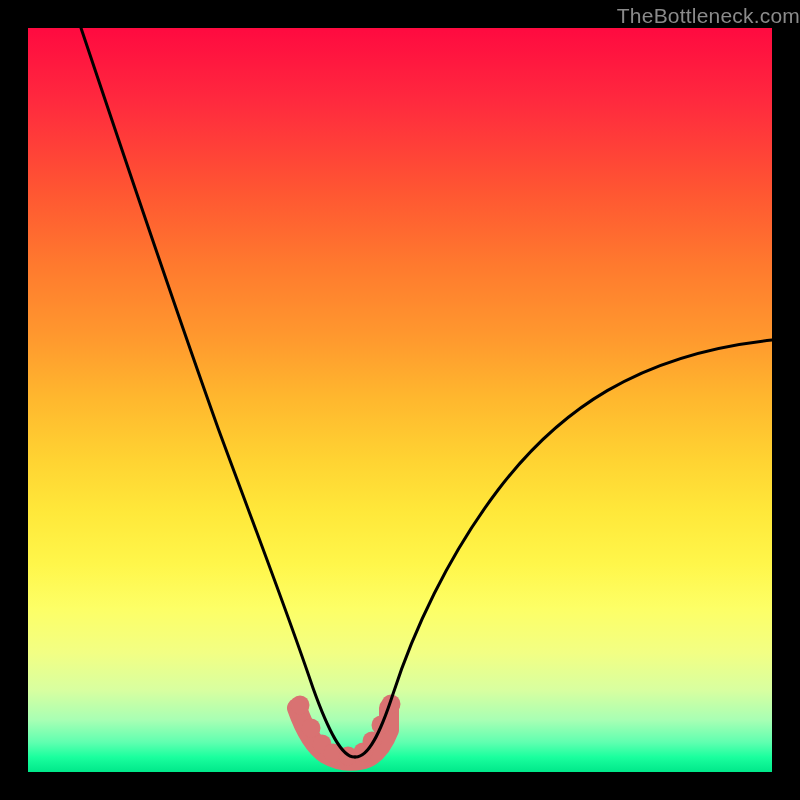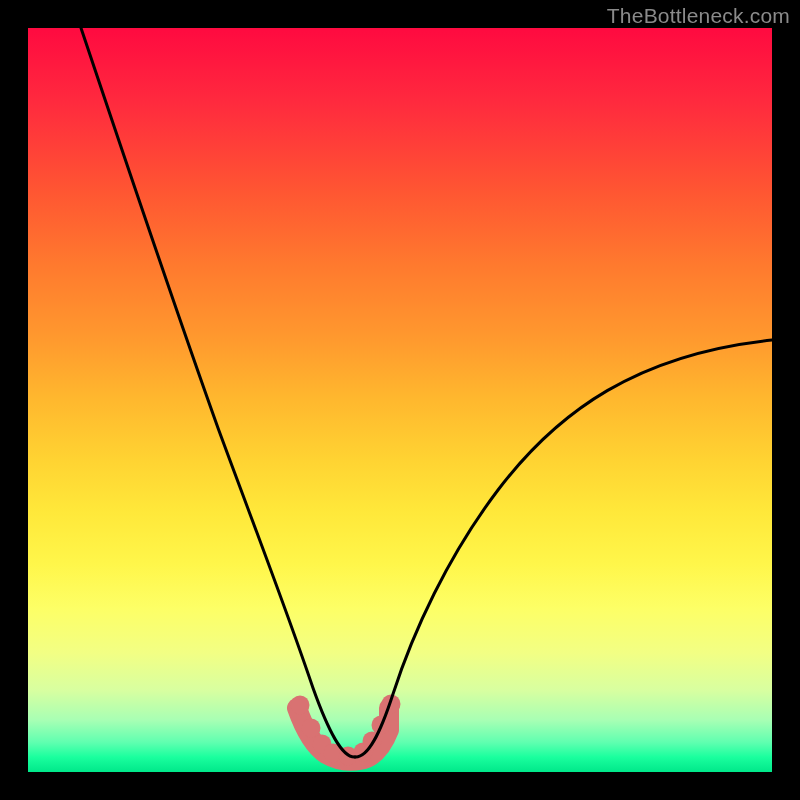--- a/index.html
+++ b/index.html
@@ -45,21 +45,21 @@
   svg.curves {
     position: absolute;
     left: 0;
     top: 0;
     width: 744px;
     height: 744px;
   }
   .watermark {
     position: absolute;
     top: 4px;
-    right: 10px;
+    right: 0;
     font-family: Arial, Helvetica, sans-serif;
     font-size: 21px;
     color: #8a8a8a;
     letter-spacing: 0.2px;
     user-select: none;
   }
 </style>
 </head>
 <body>
 

